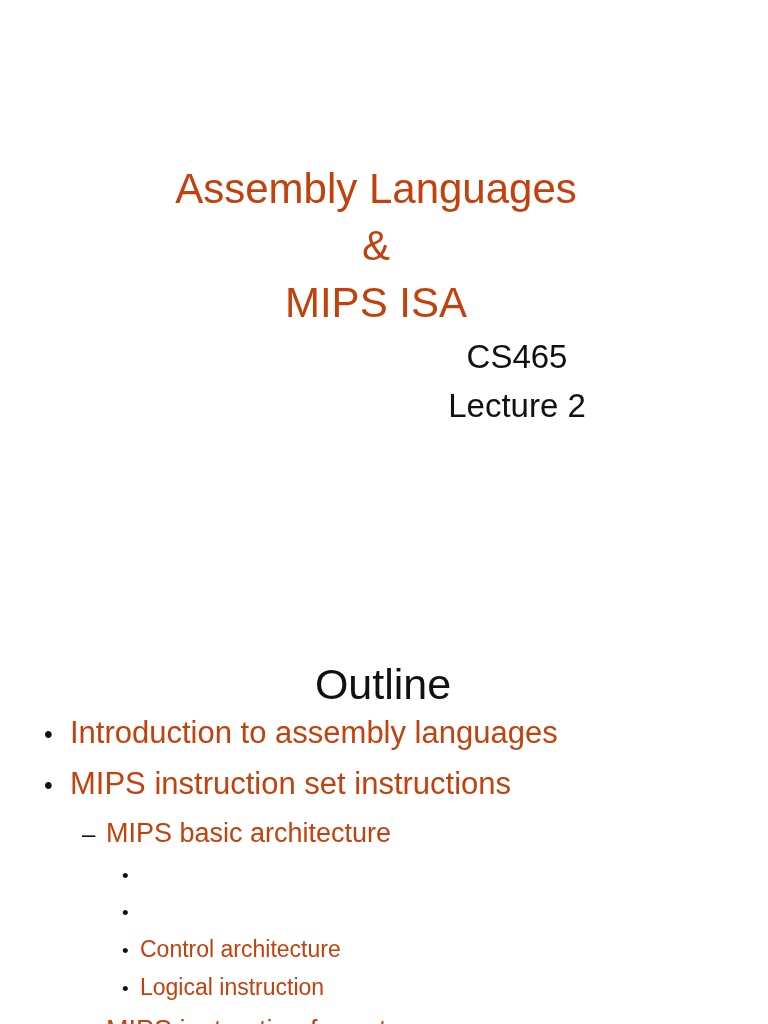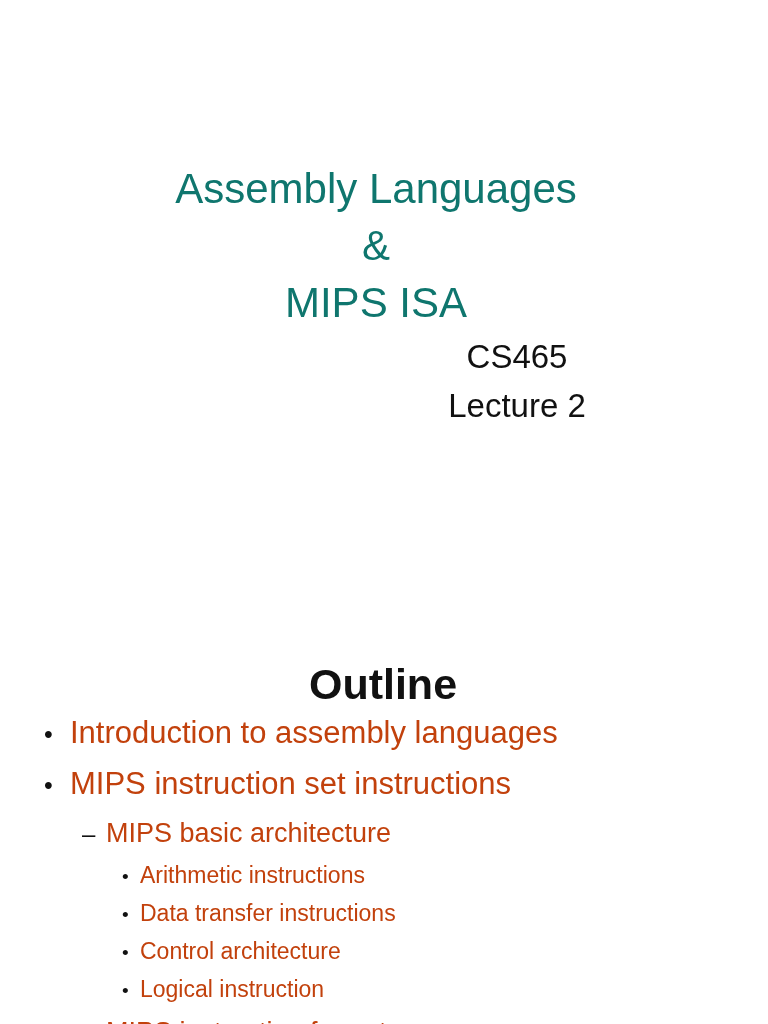--- a/index.html
+++ b/index.html
@@ -35,21 +35,21 @@
   .title-block {
     position: absolute;
     left: 0;
     top: 160px;
     width: 752px;
     text-align: center;
   }
   .title-line {
     font-size: 42px;
     line-height: 57px;
-    color: #0f766e;
+    color: #c2410c;
     font-weight: normal;
     white-space: pre;
     letter-spacing: 0px;
   }
   .sub-block {
     position: absolute;
     left: 0;
     top: 332px;
     width: 1034px;
     text-align: center;
@@ -71,21 +71,21 @@
   }
   .outline-heading {
     position: absolute;
     left: 0;
     top: 22px;
     width: 766px;
     text-align: center;
     font-size: 43px;
     line-height: 52px;
     color: #111111;
-    font-weight: bold;
+    font-weight: normal;
   }
   .outline-list {
     position: absolute;
     left: 0;
     top: 108px;
     width: 768px;
   }
   .bullet-row {
     display: flex;
     align-items: baseline;
@@ -161,26 +161,24 @@
         <span class="bullet-text">MIPS instruction set instructions</span>
       </div>
 
       <div class="bullet-row lvl2">
         <span class="bullet-mark">–</span>
         <span class="bullet-text">MIPS basic architecture</span>
       </div>
 
       <div class="bullet-row lvl3">
         <span class="bullet-mark">•</span>
-        <span class="bullet-text">Arithmetic instructions</span>
       </div>
 
       <div class="bullet-row lvl3">
         <span class="bullet-mark">•</span>
-        <span class="bullet-text">Data transfer instructions</span>
       </div>
 
       <div class="bullet-row lvl3">
         <span class="bullet-mark">•</span>
         <span class="bullet-text">Control architecture</span>
       </div>
 
       <div class="bullet-row lvl3">
         <span class="bullet-mark">•</span>
         <span class="bullet-text">Logical instruction</span>

